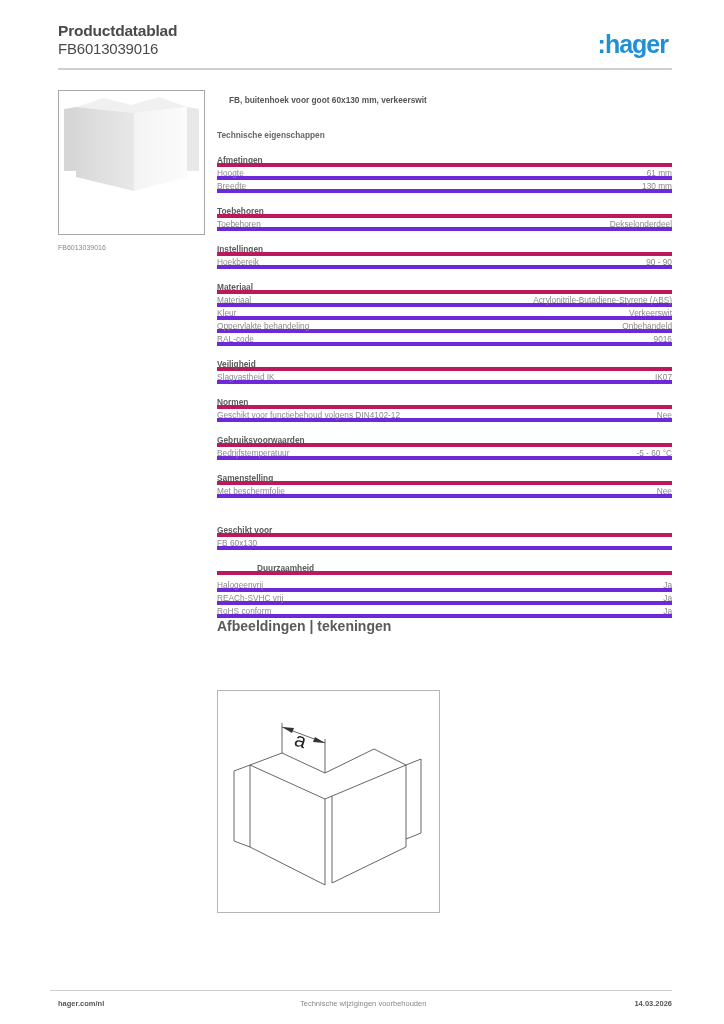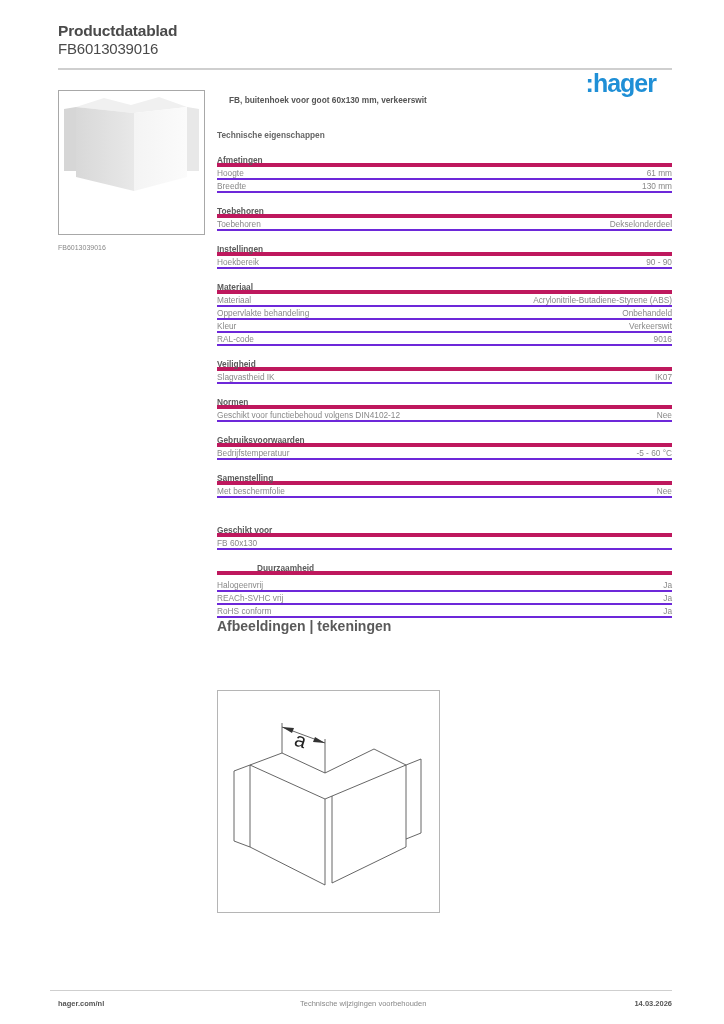--- a/index.html
+++ b/index.html
@@ -2,33 +2,33 @@
 <html><head>
 <meta charset="utf-8">
 <style>
   * { box-sizing: border-box; margin: 0; padding: 0; }
   html, body { width: 724px; height: 1024px; background: #ffffff; overflow: hidden; }
   body { position: relative; font-family: "Liberation Sans", sans-serif; color: #555; }
 
   .header { position: absolute; left: 58px; top: 22px; width: 614px; }
   .doc-title { font-size: 15.5px; font-weight: bold; color: #4a4a4a; line-height: 18px; letter-spacing: -0.2px; }
   .doc-code { font-size: 15px; color: #4a4a4a; line-height: 18px; letter-spacing: -0.2px; }
-  .logo { position: absolute; right: 16px; top: 8px; font-size: 25px; font-weight: bold; color: #1f8fd6; letter-spacing: -1px; margin-top: 39px; }
+  .logo { position: absolute; right: 4px; top: 8px; font-size: 25px; font-weight: bold; color: #1f8fd6; letter-spacing: -1px; }
   .header-rule { position: absolute; left: 58px; top: 68px; width: 614px; height: 2px; background: #cfcfcf; }
 
   .thumb { position: absolute; left: 58px; top: 90px; width: 147px; height: 145px; border: 1px solid #a8a8a8; background: #fff; }
   .thumb-caption { position: absolute; left: 58px; top: 244px; font-size: 7px; color: #888; }
 
   .main { position: absolute; left: 217px; top: 95px; width: 455px; }
   .product-desc { font-size: 8.3px; font-weight: bold; color: #555; height: 12px; padding-left: 12px; }
   .tech-title { font-size: 8.3px; font-weight: bold; color: #666; margin-top: 23px; height: 12px; }
 
   .section { margin-top: 12px; }
   .section-title { font-size: 8.3px; font-weight: bold; color: #5a5a5a; height: 13px; line-height: 13px; border-bottom: 4px solid #be185d; }
-  .row { display: flex; justify-content: space-between; font-size: 8.3px; color: #888; height: 13px; line-height: 12px; border-bottom: 2px solid #6d28d9; }
+  .row { display: flex; justify-content: space-between; font-size: 8.3px; color: #888; height: 13px; line-height: 12px; border-bottom: 4px solid #6d28d9; }
   .row .val { }
 
   .gap-large { margin-top: 26px; }
 
   .drawing-title { font-size: 14px; font-weight: bold; color: #5a5a5a; }
   .drawing { position: absolute; left: 217px; top: 690px; width: 223px; height: 223px; border: 1px solid #b5b5b5; background: #fff; }
 
   .footer-rule { position: absolute; left: 50px; top: 990px; width: 622px; height: 1px; background: #cfcfcf; }
   .footer { position: absolute; left: 58px; top: 999px; width: 614px; font-size: 7.5px; }
   .footer-left { position: absolute; left: 0; font-weight: bold; color: #555; }
@@ -103,26 +103,26 @@
       </div>
   </div>
 
   <div class="section">
     <div class="section-title">Materiaal</div>
     <div class="row">
         <span>Materiaal</span>
         <span class="val">Acrylonitrile-Butadiene-Styrene (ABS)</span>
       </div>
     <div class="row">
+        <span>Kleur</span>
+        <span class="val">Verkeerswit</span>
+      </div>
+    <div class="row">
         <span>Oppervlakte behandeling</span>
         <span class="val">Onbehandeld</span>
-      </div>
-    <div class="row">
-        <span>Kleur</span>
-        <span class="val">Verkeerswit</span>
       </div>
     <div class="row">
         <span>RAL-code</span>
         <span class="val">9016</span>
       </div>
   </div>
 
   <div class="section">
     <div class="section-title">Veiligheid</div>
     <div class="row">

